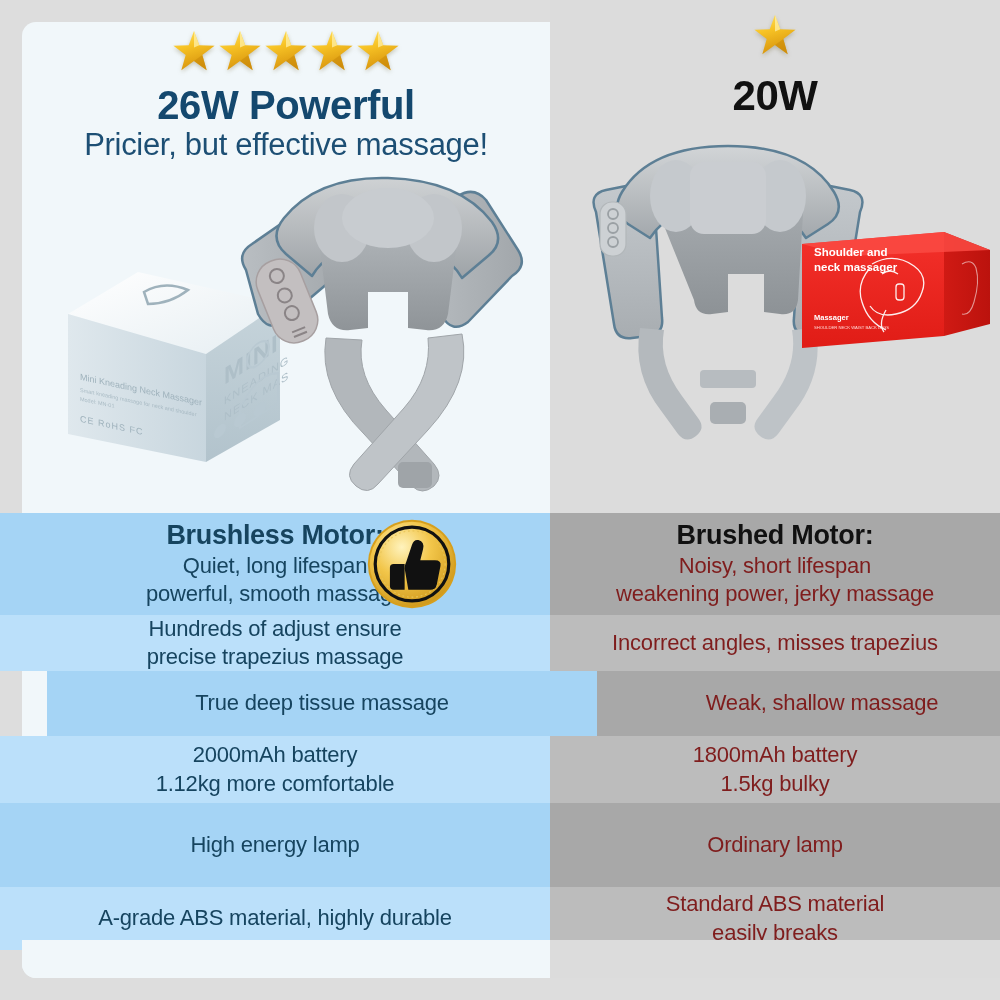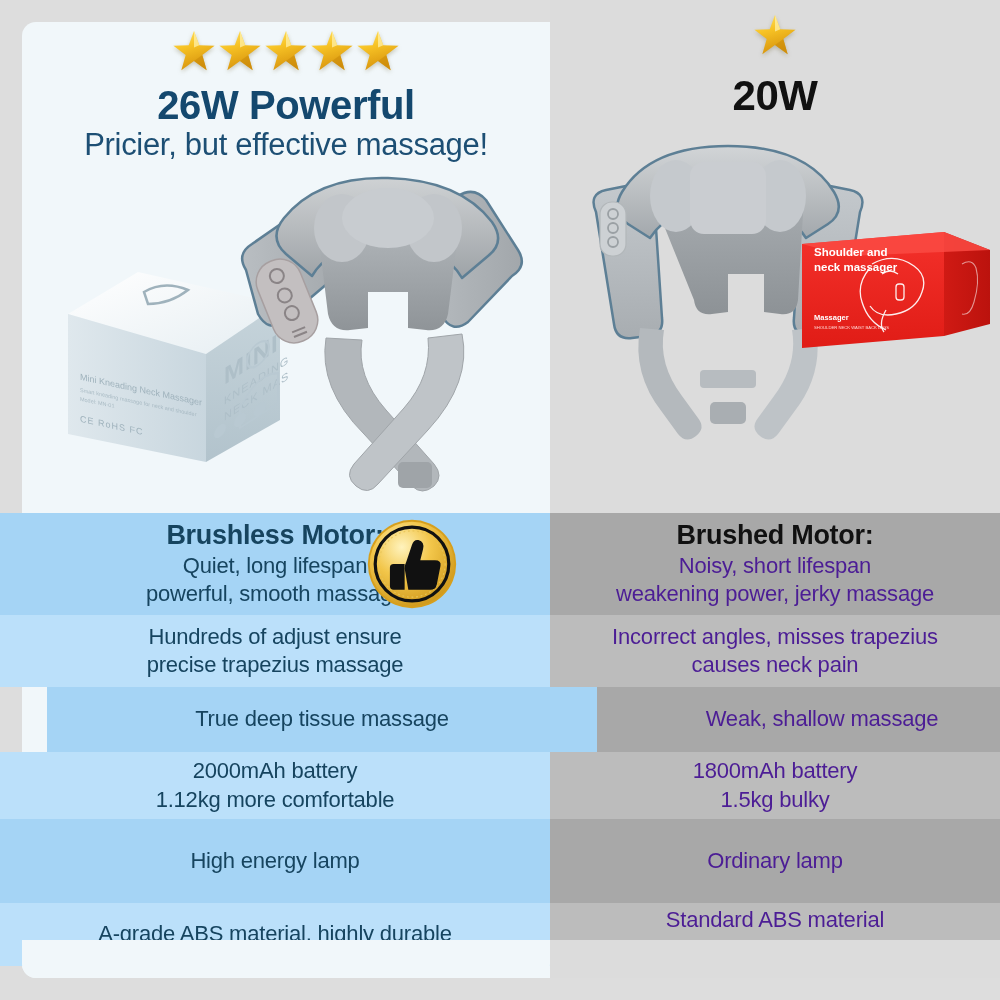--- a/index.html
+++ b/index.html
@@ -57,21 +57,21 @@
   .trow{display:flex;width:100%;}
   .cell{
     display:flex;flex-direction:column;align-items:center;justify-content:center;
     box-sizing:border-box;padding:4px 14px;text-align:center;
   }
   .cell-l{width:550px;color:#16445f;}
   .cell-r{width:450px;color:#141414;}
   .cell .hl{font-size:27px;font-weight:bold;line-height:1.15;margin-bottom:1px;letter-spacing:-.3px;}
   .cell .ln{font-size:22px;line-height:1.28;letter-spacing:-.2px;}
   .cell-r .hl{color:#111;}
-  .cell-r .ln{color:#4c1d95;}
+  .cell-r .ln{color:#7f1d1d;}
 
   .row-head .cell-l{position:relative;}
   .badge{
     position:absolute;right:92px;top:50%;transform:translateY(-50%);
     width:92px;height:92px;
   }
 
   .footer-left{
     position:absolute;left:22px;top:940px;width:528px;height:38px;
     background:#f1f7fa;border-radius:0 0 14px 14px;
@@ -342,28 +342,27 @@
           </g>
         </svg>
       </div>
       <div class="cell cell-r" style="background:#a8a8a8;">
         <div class="hl">Brushed Motor:</div>
         <div class="ln">Noisy, short lifespan</div>
         <div class="ln">weakening power,  jerky massage</div>
       </div>
     </div>
 
-    <div class="trow" style="height:72px;">
+    <div class="trow" style="height:56px;">
       <div class="cell cell-l" style="background:#bbe0fa;">
         <div class="ln">Hundreds of adjust ensure</div>
         <div class="ln">precise trapezius massage</div>
       </div>
       <div class="cell cell-r" style="background:#bcbcbc;">
         <div class="ln">Incorrect angles, misses trapezius</div>
-        <div class="ln">causes neck pain</div>
       </div>
     </div>
 
     <div class="trow" style="height:65px;padding-left:47px;">
       <div class="cell cell-l" style="background:#a5d4f5;">
         <div class="ln">True deep tissue massage</div>
       </div>
       <div class="cell cell-r" style="background:#a8a8a8;">
         <div class="ln">Weak, shallow massage</div>
       </div>

